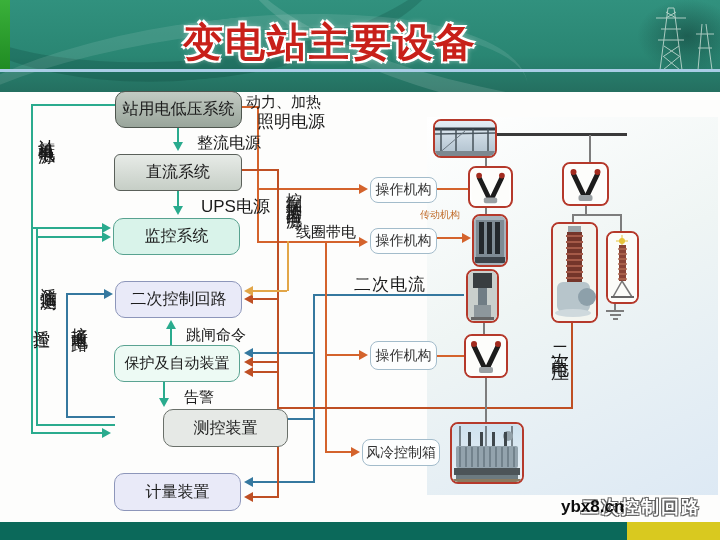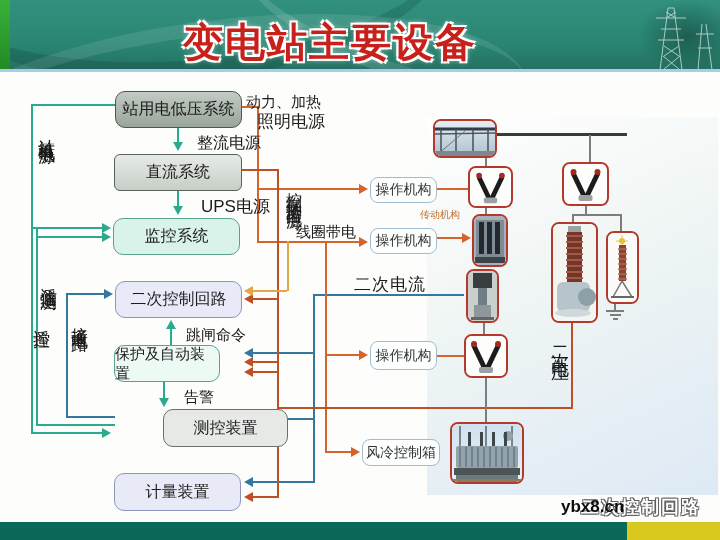--- a/index.html
+++ b/index.html
@@ -1,19 +1,19 @@
 <!DOCTYPE html>
 <html><head>
 <meta charset="utf-8">
 <style>
   html,body{margin:0;padding:0;background:#888;}
   .slide{position:relative;width:720px;height:540px;background:#fdfdfc;overflow:hidden;
          font-family:"Liberation Sans","DejaVu Sans",sans-serif;}
   
-  .hdr{position:absolute;left:0;top:0;width:720px;height:72px;
+  .hdr{position:absolute;left:0;top:0;width:720px;height:92px;
        background:linear-gradient(180deg,#31917e 0%,#2a8673 60%,#246f60 100%);overflow:hidden;}
   .swoosh{position:absolute;border-radius:50%;}
   .sw1{left:-90px;top:20px;width:620px;height:190px;border-top:14px solid rgba(255,255,255,.10);transform:rotate(-7deg);}
   .sw2{left:230px;top:-130px;width:660px;height:230px;border-bottom:16px solid rgba(255,255,255,.13);transform:rotate(9deg);}
   .sw3{left:-70px;top:-150px;width:520px;height:210px;border-bottom:20px solid rgba(0,45,38,.18);transform:rotate(-5deg);}
   .hdr-strip{position:absolute;left:0;top:0;width:10px;height:72px;
              background:linear-gradient(180deg,#3ab13a,#1f8a22);}
   .hdr-underline{position:absolute;left:0;top:69px;width:720px;height:3px;background:#a9cde6;}
   .title{position:absolute;left:160px;top:15px;width:340px;text-align:center;
          font-size:40px;font-weight:bold;letter-spacing:2px;color:#c8201a;
@@ -337,21 +337,21 @@
     </div>
   <div class="fbox fb-lgray" style="left:114px;top:154px;width:128px;height:37px">
       <span>直流系统</span>
     </div>
   <div class="fbox fb-cyan" style="left:113px;top:218px;width:127px;height:37px">
       <span>监控系统</span>
     </div>
   <div class="fbox fb-lav" style="left:115px;top:281px;width:127px;height:37px">
       <span>二次控制回路</span>
     </div>
-  <div class="fbox fb-mint" style="left:114px;top:345px;width:106px;height:37px;font-size:15px">
+  <div class="fbox fb-mint" style="left:114px;top:345px;width:126px;height:37px;font-size:15px">
       <span>保护及自动装置</span>
     </div>
   <div class="fbox fb-gray2" style="left:115px;top:409px;width:125px;height:38px">
       <span>测控装置</span>
     </div>
   <div class="fbox fb-lav" style="left:114px;top:473px;width:127px;height:38px">
       <span>计量装置</span>
     </div>
 
   <div class="mbox" style="left:370px;top:177px;width:67px;height:26px">

